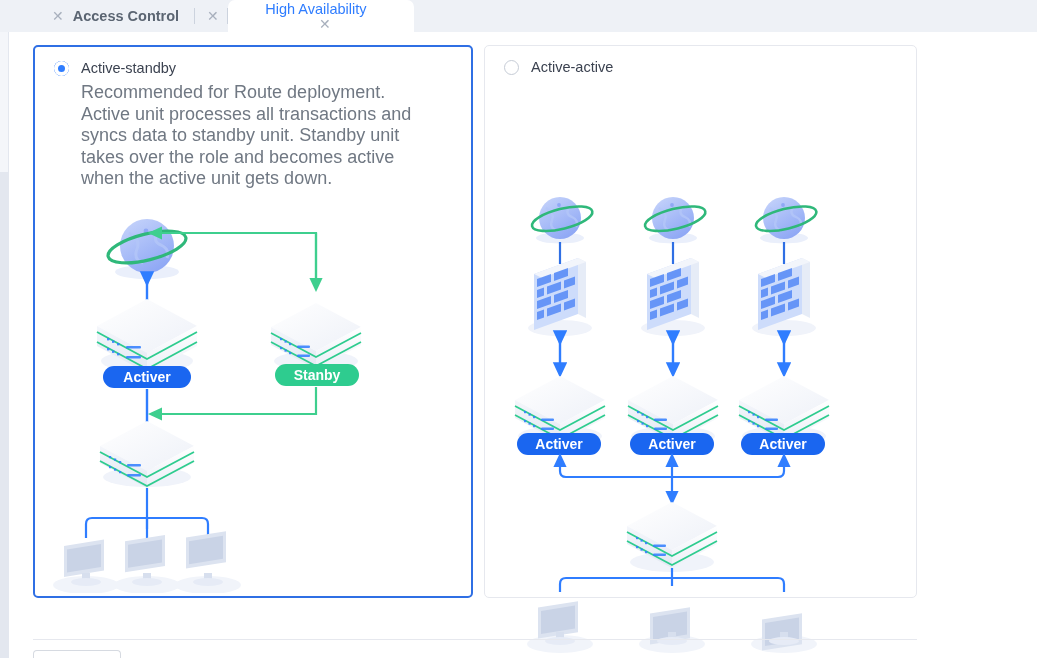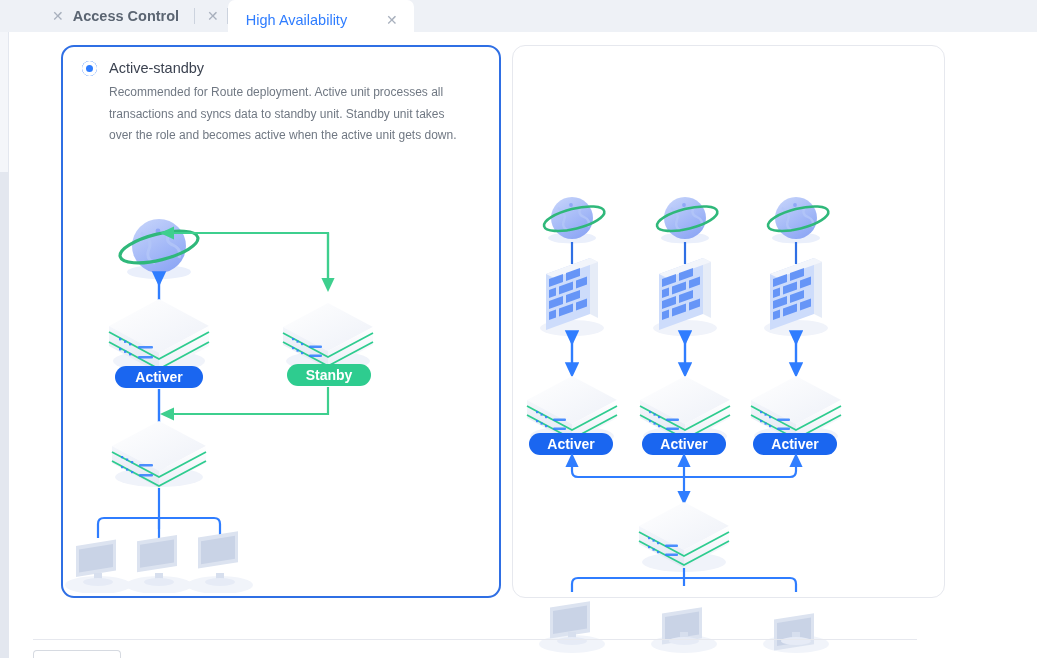--- a/index.html
+++ b/index.html
@@ -33,23 +33,24 @@
   .tab .tab-sep {
     position: absolute; right: 0; top: 8px;
     width: 1px; height: 16px; background: #ccd3de;
   }
   .tab-inactive { color: #5b6572; }
   .tab-inactive .tab-label { padding-right: 2px; font-weight: bold; }
   .tab-active {
     background: #ffffff;
     border-radius: 7px 7px 0 0;
     color: #2f7dff;
-    padding: 7px 0 0 18px;
+    padding: 0 0 0 18px;
     min-width: 186px;
-    justify-content: space-between;
+    justify-content: center;
+    flex-direction: column;
   }
   .tab-active .tab-label { padding-right: 28px; }
   .tab-active .tab-close { color: #a8b0bd; padding-right: 16px; }
 
   
   .left-rail {
     position: absolute; left: 0; top: 32px;
     width: 9px; height: 626px;
     background: #e3e7ef;
   }
@@ -65,22 +66,21 @@
     position: absolute; left: 9px; top: 32px;
     width: 1028px; height: 626px;
     background: #ffffff;
   }
 
   .panel {
     position: absolute;
     top: 13px;
     height: 553px;
     background: #ffffff;
-    border-radius: 13px;
-    margin-left: 28px;
+    border-radius: 5px;
   }
   .panel-left  { left: 24px;  width: 440px; border: 2px solid #2f6fe4; }
   .panel-right { left: 475px; width: 433px; border: 1px solid #e6e8ee; }
 
   .panel-head { position: absolute; left: 0; top: 0; width: 100%; }
 
   .radio-row {
     display: flex; align-items: center;
     padding: 13px 0 0 19px;
   }
@@ -92,27 +92,27 @@
     background: #2f7dff;
     box-shadow: inset 0 0 0 4px #ffffff, inset 0 0 0 5.5px #2f7dff;
   }
   .radio-off { background: #ffffff; border: 1.5px solid #c6ccd6; }
   .radio-label {
     font-size: 14.5px; color: #3b4250;
   }
   .panel-desc {
     margin: 6px 0 0 46px;
     width: 348px;
-    font-size: 12px;
+    font-size: 18px;
     line-height: 21.5px;
     color: #707883;
   }
   .panel-right .panel-desc { width: 360px; }
 
-  .diagram { position: absolute; left: 0; top: 142px; width: 100%; }
+  .diagram { position: absolute; left: 16px; top: 142px; width: 100%; }
 
   
   .footer-rule {
     position: absolute; left: 24px; top: 607px;
     width: 884px; height: 1px; background: #e6e8ee;
   }
   .footer-tab {
     position: absolute; left: 24px; top: 618px;
     width: 88px; height: 34px;
     border: 1px solid #d6dae1;
@@ -298,20 +298,24 @@
           <path d="M138 356 L172 356 L172 379 L138 379 z" fill="#c9d3e6" transform="skewY(-9) translate(0,18)"></path>
           <rect x="153" y="384" width="8" height="8" fill="#d7dfee"></rect>
           <ellipse cx="157" cy="393" rx="15" ry="4" fill="#e6ebf6"></ellipse>
         </g>
       </svg>
     </div>
   </div>
 
   <div class="panel panel-right">
     <div class="panel-head">
+      <div class="radio-row">
+        <span class="radio radio-off"></span>
+        <span class="radio-label">Active-active</span>
+      </div>
     </div>
 
     <div class="diagram">
       <svg width="431" height="404" viewBox="0 0 431 404">
         <defs>
           <linearGradient id="globeG2" x1="0" y1="0" x2="0.6" y2="1">
             <stop offset="0%" stop-color="#c9d6fb"></stop>
               <stop offset="100%" stop-color="#8fa8f5"></stop>
           </linearGradient>
           <linearGradient id="boxTop2" x1="0" y1="0" x2="1" y2="1">

